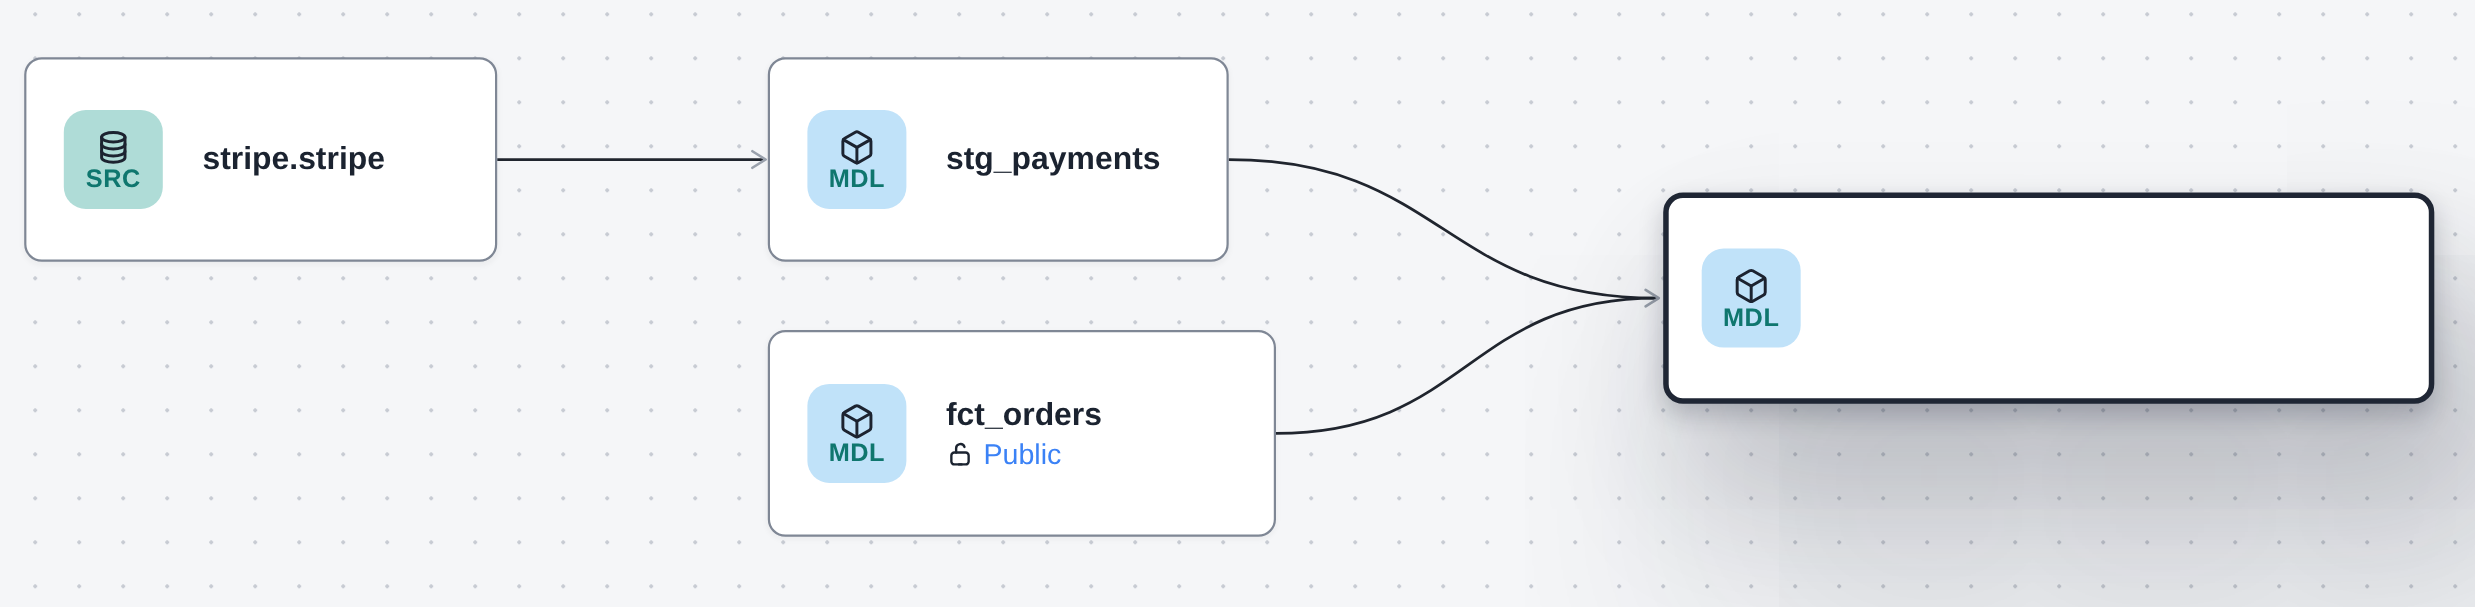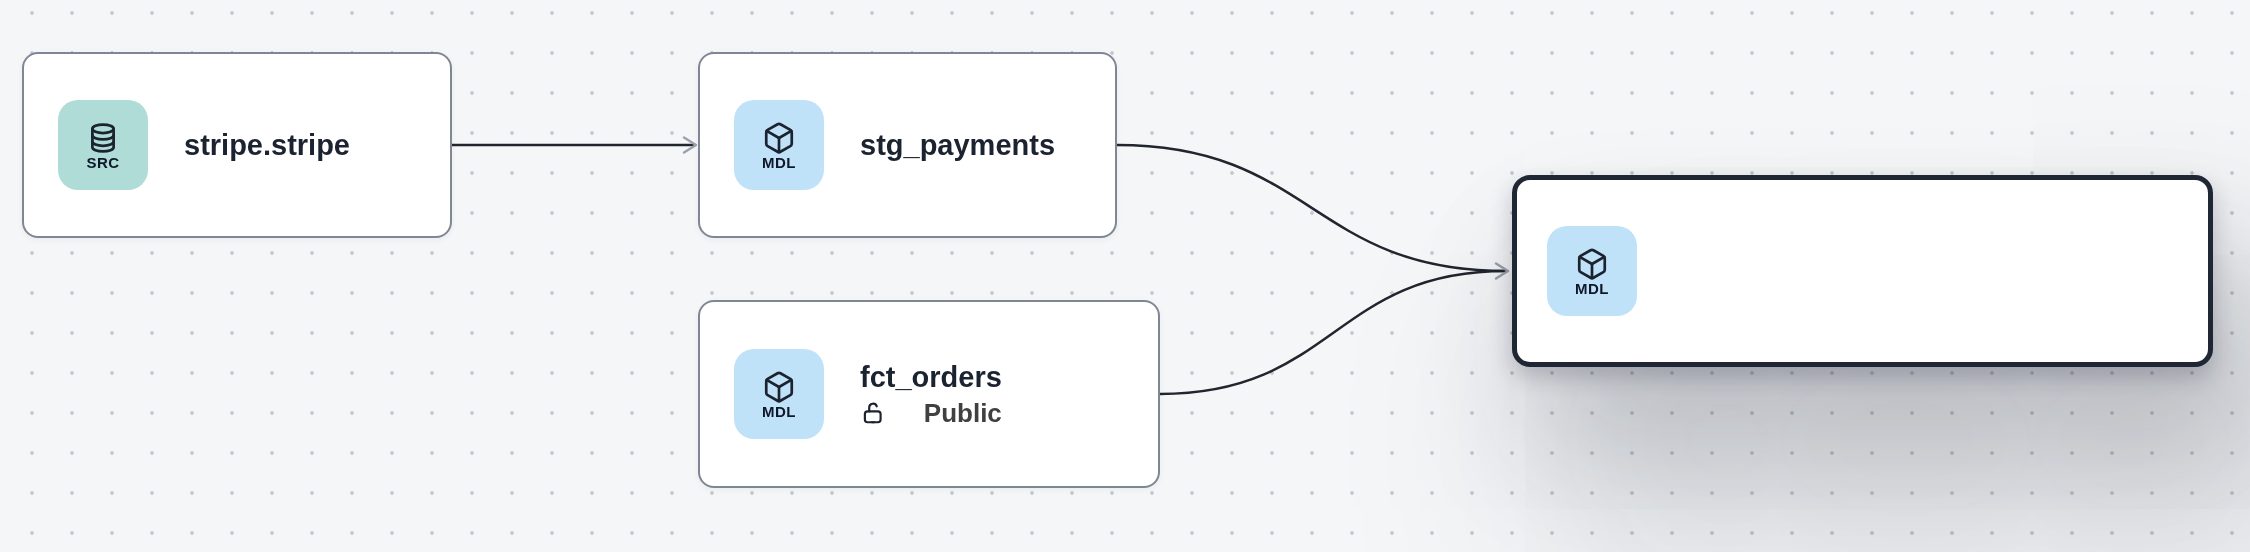--- a/index.html
+++ b/index.html
@@ -64,44 +64,43 @@
     display: flex;
     flex-direction: column;
     align-items: center;
     justify-content: center;
     color: #1c2330;
   }
   .badge.src { background: #afdcd7; }
   .badge.mdl { background: #c0e2f9; }
   .badge svg { display: block; }
   .badge .badge-label {
-    font-size: 15px;
+    font-size: 23px;
     font-weight: 700;
     letter-spacing: 0.5px;
     line-height: 1;
     margin-top: 0;
-    color: #0f172a;
+    color: #0f766e;
   }
   .node-text { display: flex; flex-direction: column; gap: 4px; }
   .node-title {
     font-size: 29px;
     font-weight: 700;
     color: #1b2330;
     line-height: 1.2;
     white-space: nowrap;
   }
   .node-subtitle {
     display: flex;
     align-items: center;
     gap: 8px;
     font-size: 26px;
-    font-weight: 700;
-    color: #404040;
+    font-weight: 400;
+    color: #3b82f6;
     line-height: 1.1;
-    justify-content: space-between;
   }
   .node-subtitle svg { display: block; }
 </style>
 </head>
 <body>
 
 <div class="canvas">
 
   <svg class="edges" viewBox="0 0 2250 552">
     <path class="edge" d="M 452 145 L 694 145"></path>

